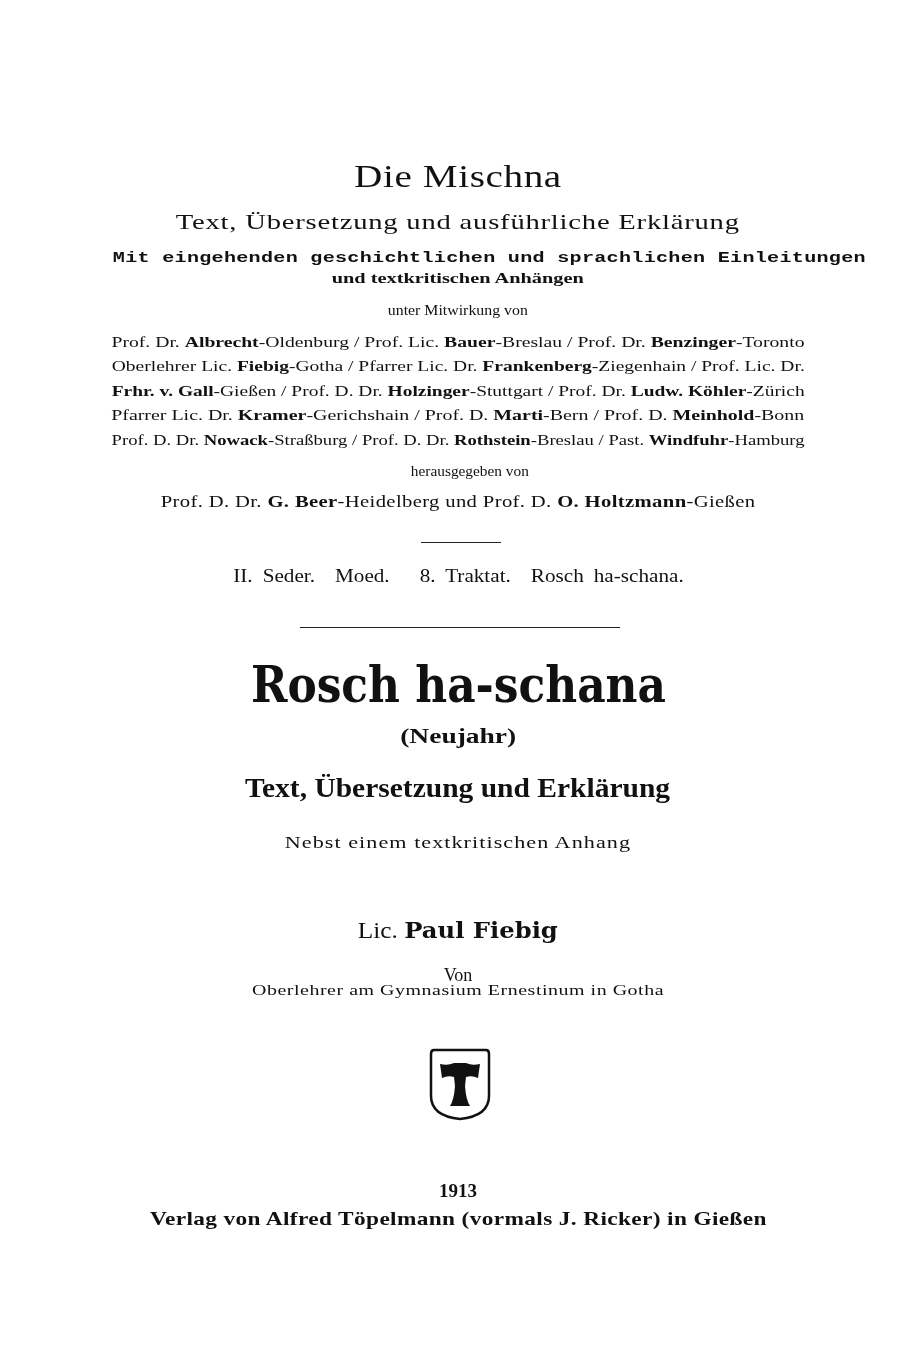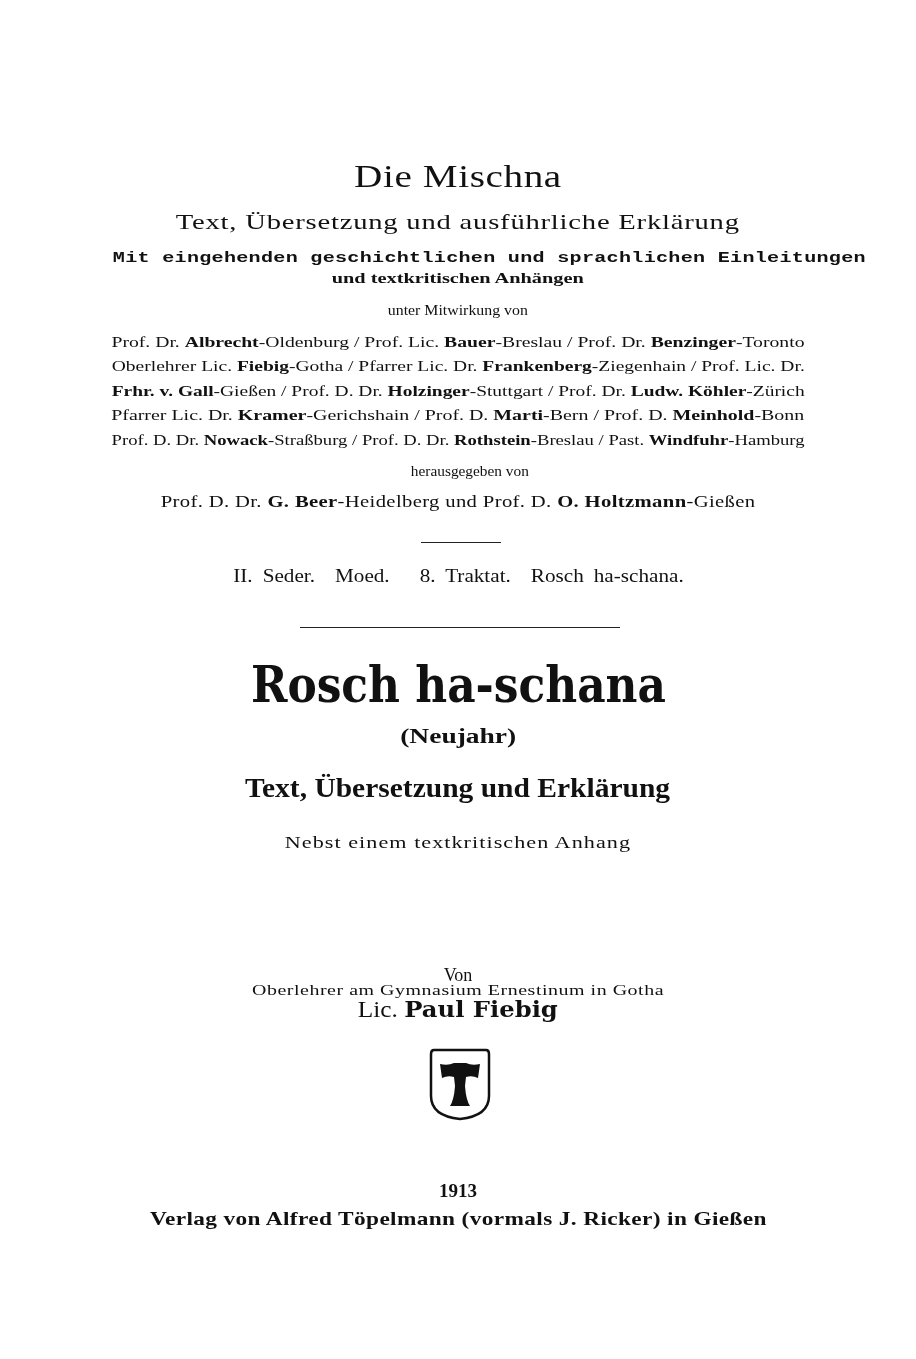--- a/index.html
+++ b/index.html
@@ -21,21 +21,21 @@
   #collab-4 { top:406px;text-align:center; }
   #collab-5 { top:431px; }
   #editors-label { top:464px; font-size:14px; font-family:"Liberation Serif",serif;margin-left:12px; }
   #editors { top:492px; font-size:17px; font-family:Liberation Serif, serif; letter-spacing:0.3px; }
   #seder-line { top:566px; font-size:18px; font-weight:normal; font-family:"Liberation Serif",serif; word-spacing:4px; }
   #tractate-title { top:655px; font-size:50px; font-weight:bold; font-family:"DejaVu Serif",serif; }
   #tractate-subtitle { top:725px; font-size:20px; font-weight:bold; font-family:"Liberation Serif",serif; }
   #tractate-desc { top:773px; font-size:27px; font-weight:bold; font-family:"Liberation Serif",serif; }
   #appendix-note { top:833px; font-size:17px; font-weight:normal; font-family:"Liberation Serif",serif; letter-spacing:0.8px; }
   #by-label { top:925px; font-size:18px; font-family:"Liberation Serif",serif;margin-top:40px; }
-  #author { top:995px; font-size:24px; font-family:"Liberation Serif",serif;text-decoration:underline; }
+  #author { top:916px; font-size:24px; font-family:"Liberation Serif",serif;text-decoration:underline; }
   #author-affil { top:982px; font-size:15px; font-family:"Liberation Serif",serif; letter-spacing:0.4px; }
   #publisher-mark { position:absolute; left:428px; top:1046px; width:64px; height:76px; }
   #pub-year { top:1180px; font-size:19px; font-weight:bold; font-family:"Liberation Serif",serif; }
   #publisher { top:1208px; font-size:19px; font-weight:bold; font-family:"Liberation Serif",serif; letter-spacing:0.3px; }
 </style>
 </head>
 <body>
 
 <div>
 

